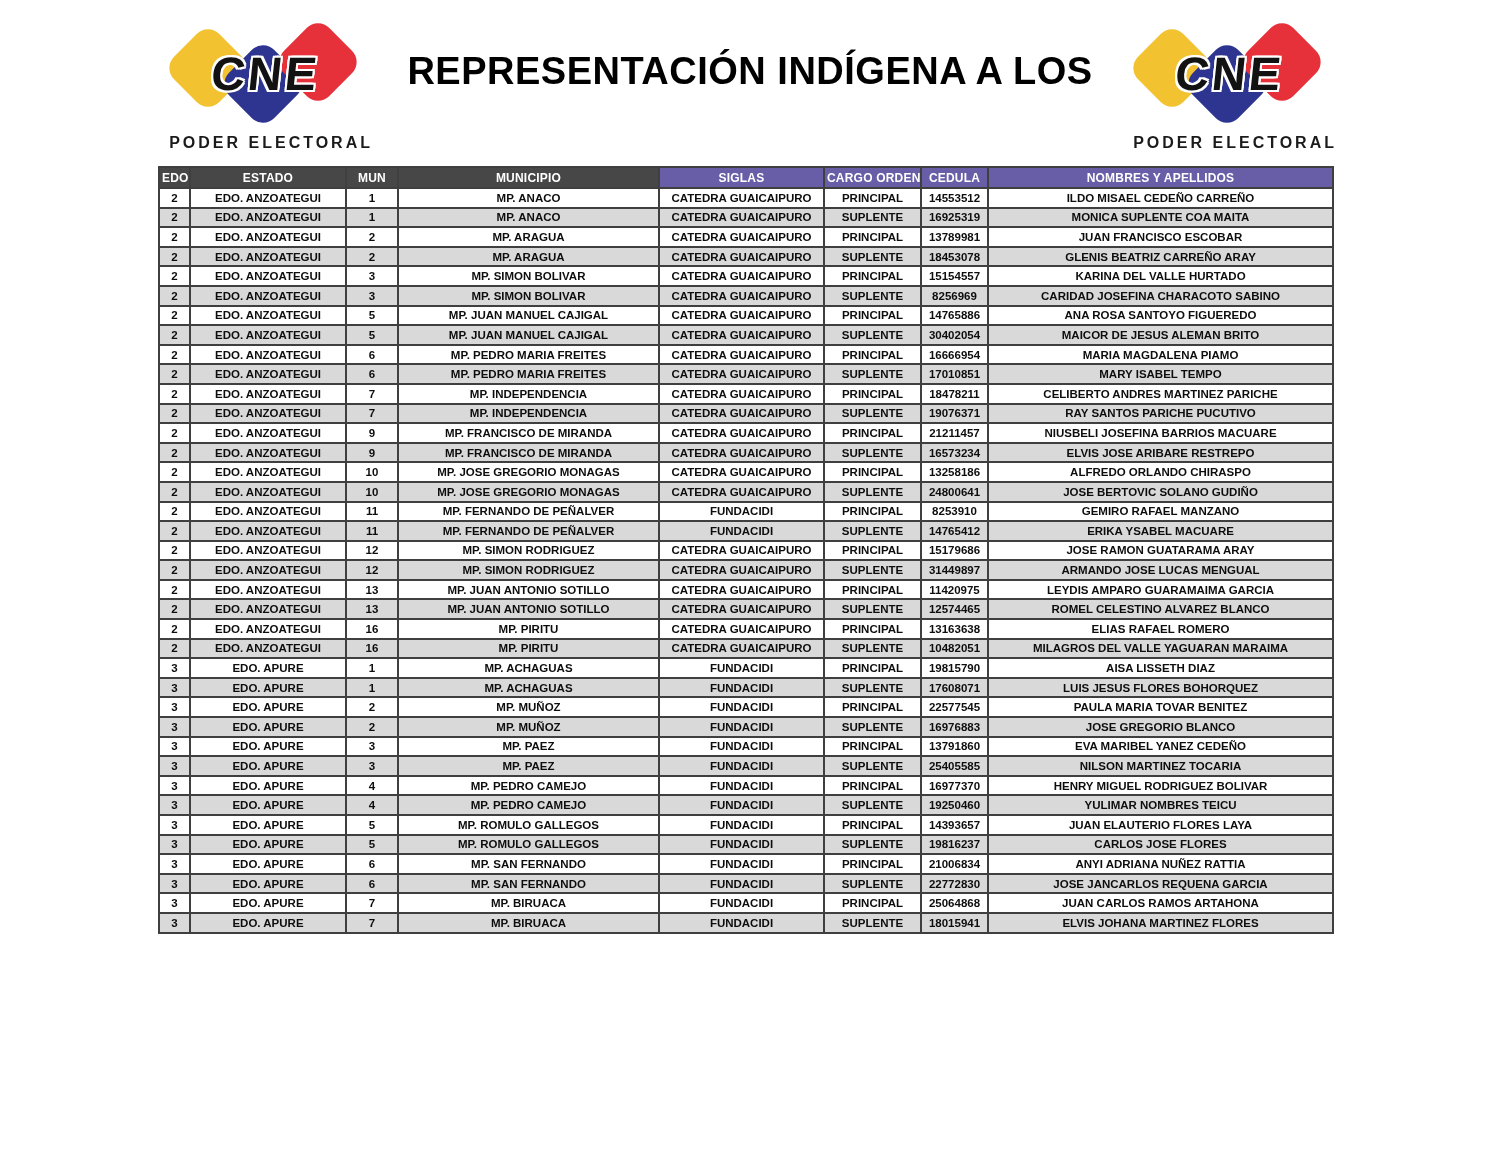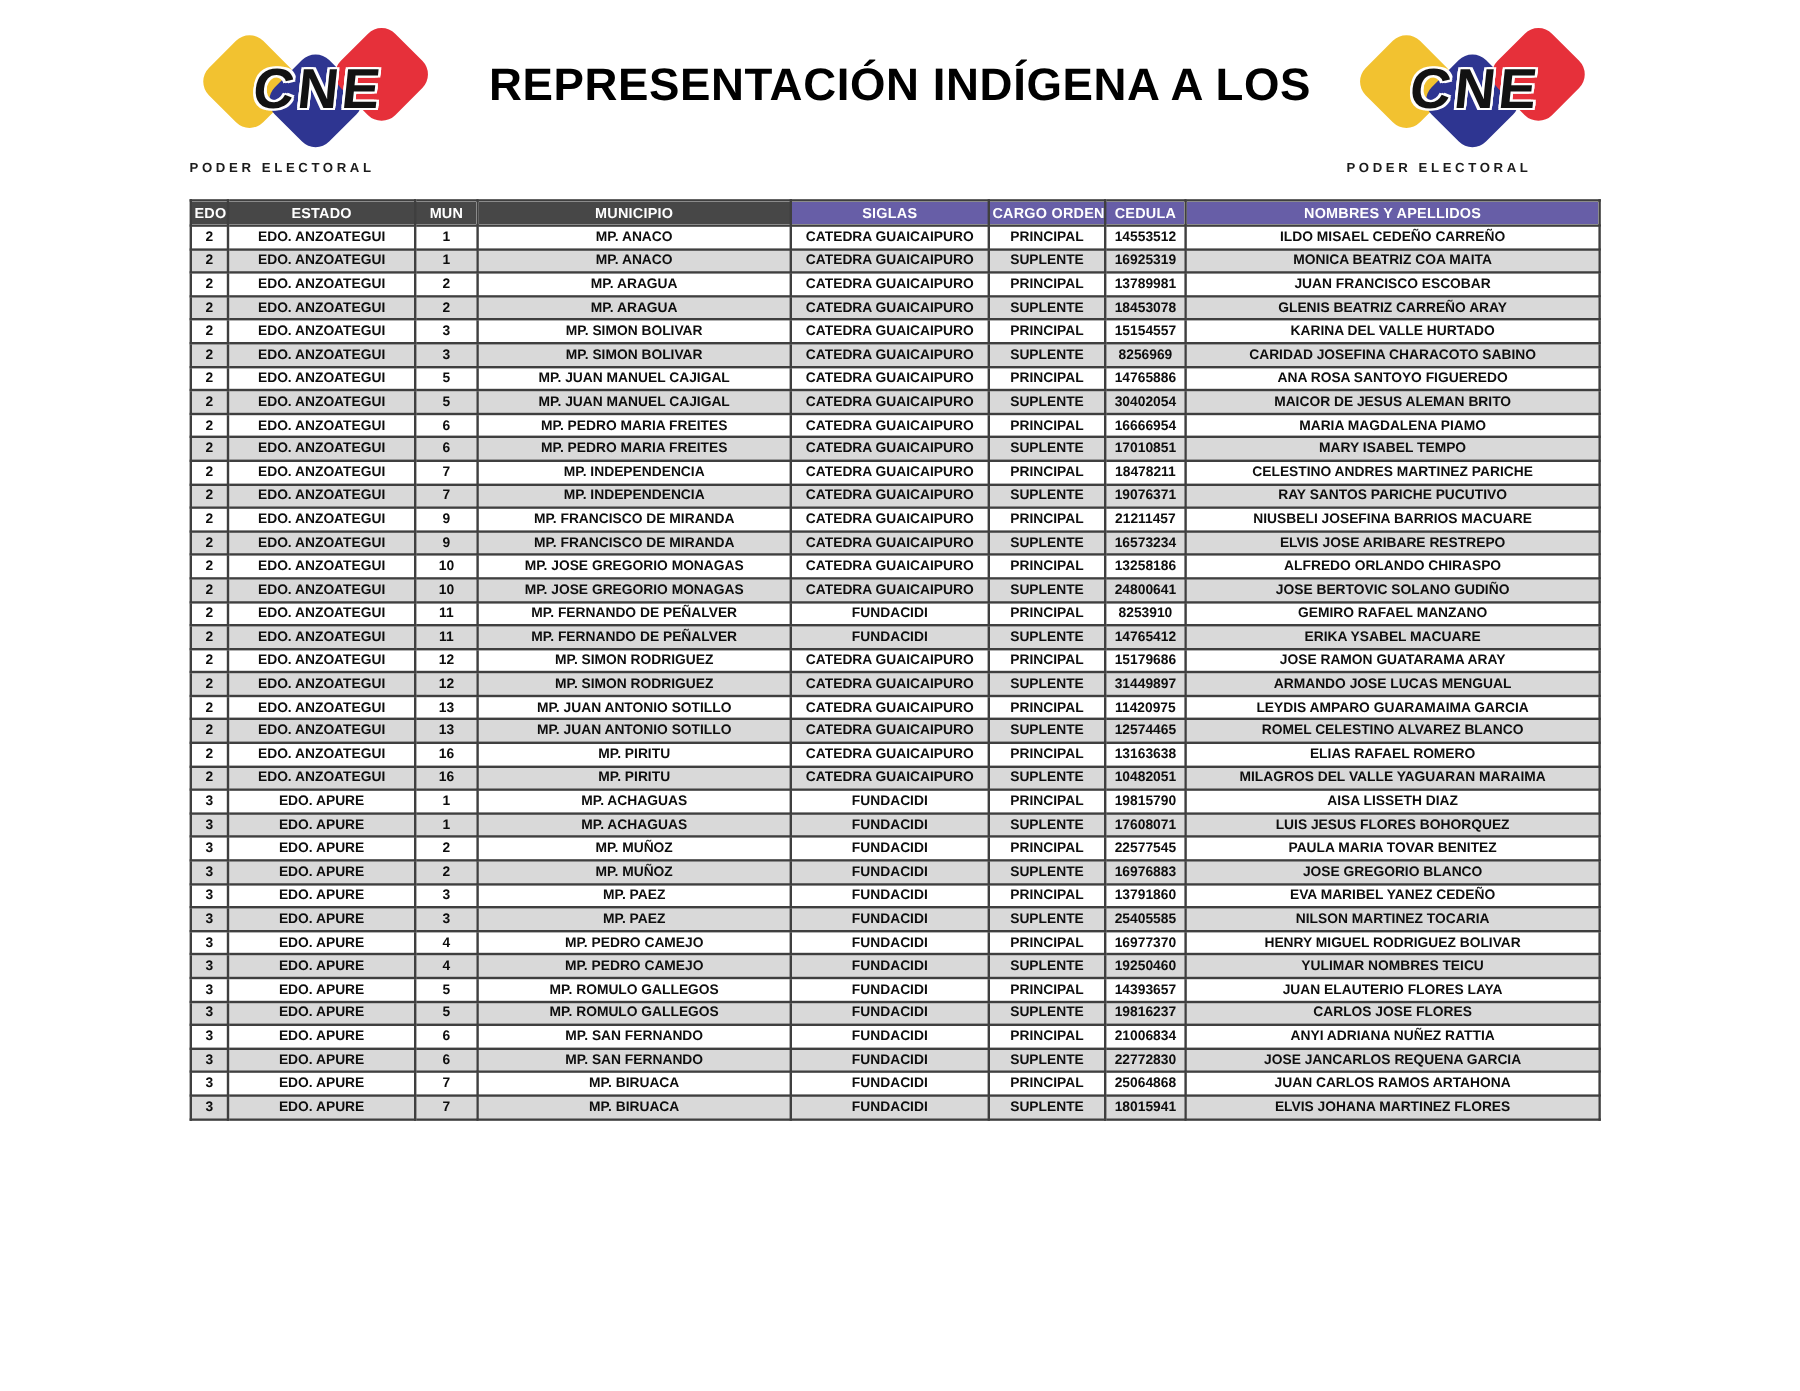--- a/index.html
+++ b/index.html
@@ -18,21 +18,21 @@
   .diamonds{position:relative;height:108px;}
   .d{position:absolute;width:64px;height:64px;border-radius:16px;transform:rotate(45deg);}
   .d.yellow{left:18px;top:14px;background:var(--logo-yellow);z-index:1;}
   .d.blue{left:73px;top:30px;background:var(--logo-blue);z-index:2;}
   .d.red{left:128px;top:8px;background:var(--logo-red);z-index:3;}
   .cne{position:absolute;left:0;right:0;top:28px;z-index:4;text-align:center;
        font-size:47px;line-height:1;font-weight:900;color:#121212;letter-spacing:3px;
        transform:skewX(-6deg);
        text-shadow:-2px -2px 0 #fff,2px -2px 0 #fff,-2px 2px 0 #fff,2px 2px 0 #fff,
                    0 -2px 0 #fff,0 2px 0 #fff,-2px 0 0 #fff,2px 0 0 #fff;}
-  .caption{margin-top:4px;text-align:left;font-size:11px;font-weight:700;
+  .caption{margin-top:4px;text-align:right;font-size:16px;font-weight:700;
            letter-spacing:3px;color:#1b1b1b;white-space:nowrap;}
 
   .title{position:absolute;left:0;right:0;top:50px;text-align:center;
          font-weight:700;color:#000;font-size:38px;line-height:43px;letter-spacing:0.5px;}
 
   
   table{position:absolute;left:158px;top:166px;width:1174px;
         border-collapse:collapse;table-layout:fixed;padding-left:39px;}
   th,td{border:2px solid var(--grid-border);text-align:center;vertical-align:middle;
         font-weight:700;overflow:hidden;white-space:nowrap;padding:0 2px;}
@@ -106,21 +106,21 @@
           <td>ILDO MISAEL CEDEÑO CARREÑO</td>
         </tr>
         <tr class="alt">
           <td>2</td>
           <td>EDO. ANZOATEGUI</td>
           <td>1</td>
           <td>MP. ANACO</td>
           <td>CATEDRA GUAICAIPURO</td>
           <td>SUPLENTE</td>
           <td>16925319</td>
-          <td>MONICA BEATRIZ COA MAITA</td>
+          <td>MONICA SUPLENTE COA MAITA</td>
         </tr>
         <tr>
           <td>2</td>
           <td>EDO. ANZOATEGUI</td>
           <td>2</td>
           <td>MP. ARAGUA</td>
           <td>CATEDRA GUAICAIPURO</td>
           <td>PRINCIPAL</td>
           <td>13789981</td>
           <td>JUAN FRANCISCO ESCOBAR</td>
@@ -196,21 +196,21 @@
           <td>MARY ISABEL TEMPO</td>
         </tr>
         <tr>
           <td>2</td>
           <td>EDO. ANZOATEGUI</td>
           <td>7</td>
           <td>MP. INDEPENDENCIA</td>
           <td>CATEDRA GUAICAIPURO</td>
           <td>PRINCIPAL</td>
           <td>18478211</td>
-          <td>CELESTINO ANDRES MARTINEZ PARICHE</td>
+          <td>CELIBERTO ANDRES MARTINEZ PARICHE</td>
         </tr>
         <tr class="alt">
           <td>2</td>
           <td>EDO. ANZOATEGUI</td>
           <td>7</td>
           <td>MP. INDEPENDENCIA</td>
           <td>CATEDRA GUAICAIPURO</td>
           <td>SUPLENTE</td>
           <td>19076371</td>
           <td>RAY SANTOS PARICHE PUCUTIVO</td>

